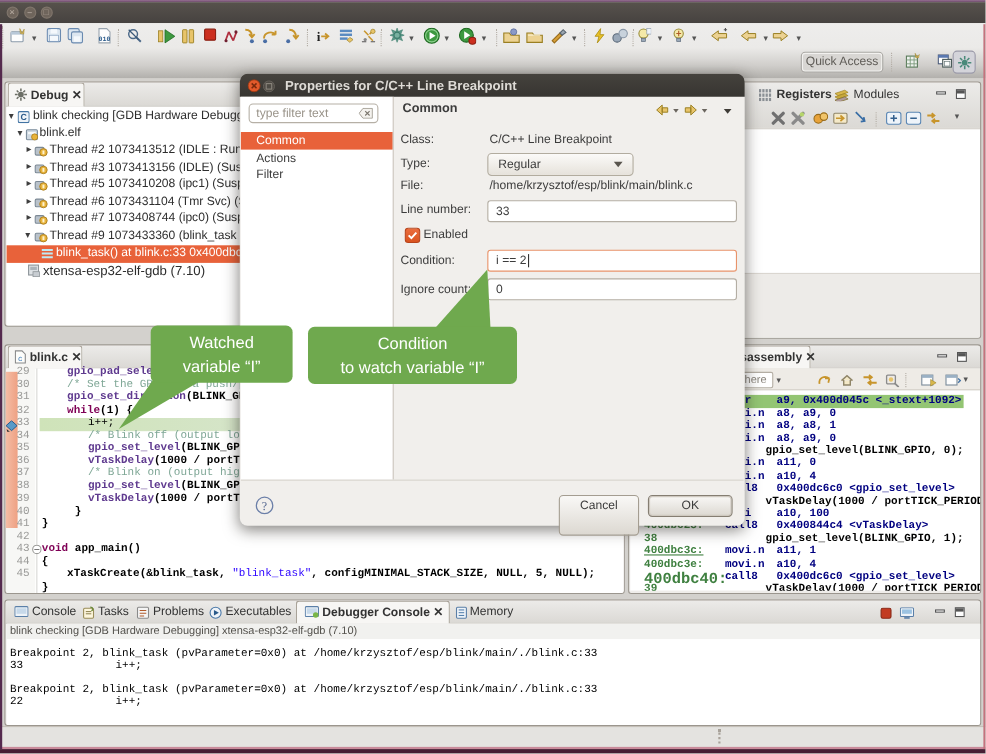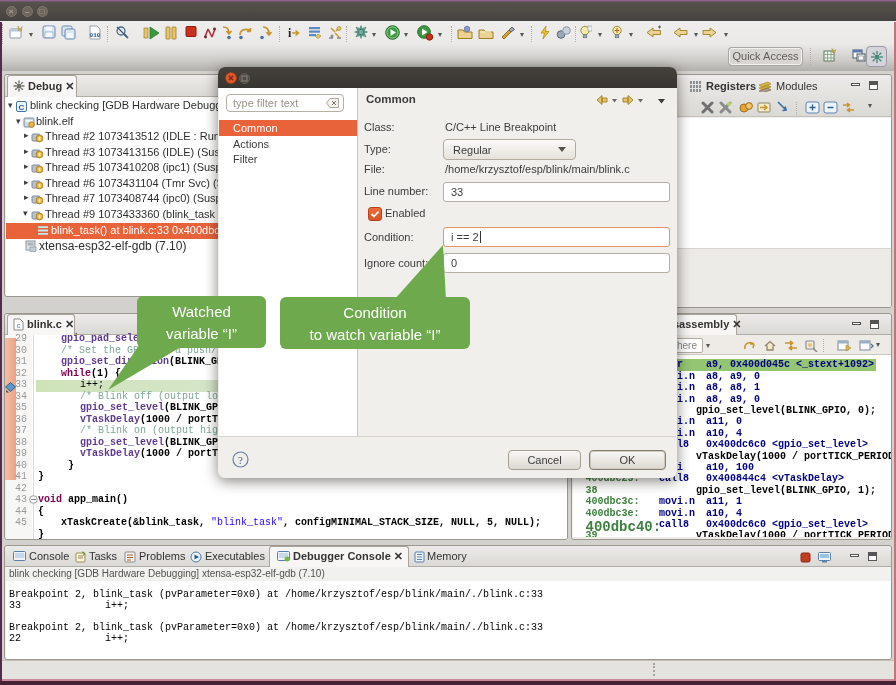--- a/index.html
+++ b/index.html
@@ -488,21 +488,21 @@
   <div class="row mono" style="left:13.5px; top:136.5px; font-size:10px; font-weight:bold; color:#3f8040;">36</div>
   <div class="row mono" style="left:124px; top:136.5px; font-size:10px; font-weight:bold; color:#000;">vTaskDelay(1000 / portTICK_PERIOD_MS);</div>
   <div class="row mono" style="left:13.5px; top:147.9px; font-size:10px; font-weight:bold; color:#3f8040;">400dbc20:</div>
   <div class="row mono" style="left:87px; top:147.9px; font-size:10px; font-weight:bold; color:#000080;">movi</div>
   <div class="row mono" style="left:134px; top:147.9px; font-size:10px; font-weight:bold; color:#000080;">a10, 100</div>
   <div class="row mono" style="left:13.5px; top:159.3px; font-size:10px; font-weight:bold; color:#3f8040;">400dbc23:</div>
   <div class="row mono" style="left:87px; top:159.3px; font-size:10px; font-weight:bold; color:#000080;">call8</div>
   <div class="row mono" style="left:134px; top:159.3px; font-size:10px; font-weight:bold; color:#000080;">0x400844c4 &lt;vTaskDelay&gt;</div>
   <div class="row mono" style="left:13.5px; top:170.7px; font-size:10px; font-weight:bold; color:#3f8040;">38</div>
   <div class="row mono" style="left:124px; top:170.7px; font-size:10px; font-weight:bold; color:#000;">gpio_set_level(BLINK_GPIO, 1);</div>
-  <div class="row mono" style="left:13.5px; top:182.1px; font-size:10px; font-weight:bold; color:#3f8040;">400dbc3c:</div>
+  <div class="row mono" style="left:13.5px; top:182.1px; font-size:10px; font-weight:bold; color:#3f8040;text-decoration:underline;">400dbc3c:</div>
   <div class="row mono" style="left:87px; top:182.1px; font-size:10px; font-weight:bold; color:#000080;">movi.n</div>
   <div class="row mono" style="left:134px; top:182.1px; font-size:10px; font-weight:bold; color:#000080;">a11, 1</div>
   <div class="row mono" style="left:13.5px; top:193.5px; font-size:10px; font-weight:bold; color:#3f8040;">400dbc3e:</div>
   <div class="row mono" style="left:87px; top:193.5px; font-size:10px; font-weight:bold; color:#000080;">movi.n</div>
   <div class="row mono" style="left:134px; top:193.5px; font-size:10px; font-weight:bold; color:#000080;">a10, 4</div>
   <div class="row mono" style="left:13.5px; top:204.9px; font-size:14px; font-weight:bold; color:#3f8040;">400dbc40:</div>
   <div class="row mono" style="left:87px; top:204.9px; font-size:10px; font-weight:bold; color:#000080;">call8</div>
   <div class="row mono" style="left:134px; top:204.9px; font-size:10px; font-weight:bold; color:#000080;">0x400dc6c0 &lt;gpio_set_level&gt;</div>
   <div class="row mono" style="left:13.5px; top:216.3px; font-size:10px; font-weight:bold; color:#3f8040;">39</div>
   <div class="row mono" style="left:124px; top:216.3px; font-size:10px; font-weight:bold; color:#000;">vTaskDelay(1000 / portTICK_PERIOD_MS);</div>
@@ -575,20 +575,21 @@
 <div class="abs" id="dialog" style="left:218px; top:67px; width:459px; height:411px; border-radius:7px; box-shadow:0 3px 14px rgba(30,25,20,0.55); background:#f1efec;">
   <div class="abs" style="left:0; top:0; width:459px; height:21px; background:linear-gradient(#45423d,#373531); border-radius:7px 7px 0 0;"></div>
   <svg class="abs" style="left:7px; top:5px;" width="12" height="12">
       <circle cx="6" cy="6" r="5.5" fill="#e25a2b" stroke="#a33a12" stroke-width="0.8"></circle>
       <path d="M3.8 3.8 L8.2 8.2 M8.2 3.8 L3.8 8.2" stroke="#7a2a0c" stroke-width="1.4"></path>
     </svg>
   <svg class="abs" style="left:21px; top:6px;" width="11" height="11">
       <circle cx="5.5" cy="5.5" r="5" fill="#4e4a44" stroke="#6a655e" stroke-width="0.8"></circle>
       <rect x="3" y="3" width="5" height="5" fill="none" stroke="#8a857c" stroke-width="1"></rect>
     </svg>
+  <div class="row" style="left:41px; top:4px; font-size:12px; font-weight:bold; color:#dedbd6;">Properties for C/C++ Line Breakpoint</div>
   <div class="abs" style="left:1px; top:21px; width:138px; height:348px; background:#fff;"></div>
   <div class="abs" style="left:8px; top:27px; width:118px; height:18px; background:#fff; border:1px solid #b6b0a6; border-radius:4px; font-size:11px; color:#9a948a; padding:2px 0 0 6px;">type filter text</div>
   <svg class="abs" style="left:108px; top:31px;" width="13" height="10">
       <path d="M4 0.5 L12.5 0.5 L12.5 9.5 L4 9.5 L0.5 5 Z" fill="#f4f2ee" stroke="#9a948a" stroke-width="0.8"></path>
       <path d="M6 3 L10 7 M10 3 L6 7" stroke="#7a756c" stroke-width="1"></path>
     </svg>
   <div class="abs" style="left:1px; top:53px; width:138px; height:16px; background:#e8623a;"></div>
   <div class="row" style="left:15px; top:55px; font-size:11px; color:#fff;">Common</div>
   <div class="row" style="left:15px; top:70.5px; font-size:11px; color:#3c3c3c;">Actions</div>
   <div class="row" style="left:15px; top:86px; font-size:11px; color:#3c3c3c;">Filter</div>
@@ -618,21 +619,21 @@
   <div class="row" style="left:167px; top:140px; font-size:11px; color:#3c3c3c;">Enabled</div>
   <div class="row" style="left:146px; top:164px; font-size:11px; color:#3c3c3c;">Condition:</div>
   <div class="abs" style="left:225px; top:160px; width:227px; height:20px; background:#fff; border:1.5px solid #e8936a; border-radius:3px; font-size:11px; color:#3c3c3c; padding:3px 0 0 7px;">i == 2<span style="border-left:1px solid #333; margin-left:1px;"></span></div>
   <div class="row" style="left:146px; top:189.5px; font-size:11px; color:#3c3c3c;">Ignore count:</div>
   <div class="abs" style="left:225px; top:186px; width:227px; height:20px; background:#fff; border:1px solid #b4aea4; border-radius:3px; font-size:11px; color:#3c3c3c; padding:3px 0 0 7px;">0</div>
   <div class="abs" style="left:1px; top:369px; width:457px; height:1px; background:#d8d4cd;"></div>
   <svg class="abs" style="left:14px; top:384px;" width="17" height="17">
       <circle cx="8.5" cy="8.5" r="7.5" fill="none" stroke="#6b7fa8" stroke-width="1.2"></circle>
       <text x="8.5" y="12.5" font-size="11" fill="#4a5e8a" text-anchor="middle" font-family="Liberation Serif">?</text>
     </svg>
-  <div class="abs" style="left:290px; top:383px; width:73px; height:20px; background:linear-gradient(#f9f8f6,#dcd8d1); border:1px solid #a49d91; border-radius:4px; font-size:11px; color:#3c3c3c; text-align:center; line-height:18px;">Cancel</div>
+  <div class="abs" style="left:290px; top:383px; width:73px; height:37px; background:linear-gradient(#f9f8f6,#dcd8d1); border:1px solid #a49d91; border-radius:4px; font-size:11px; color:#3c3c3c; text-align:center; line-height:18px;">Cancel</div>
   <div class="abs" style="left:371px; top:383px; width:77px; height:20px; background:linear-gradient(#f9f8f6,#dcd8d1); border:1px solid #857e72; border-radius:4px; font-size:11px; color:#3c3c3c; text-align:center; line-height:18px; box-shadow:0 0 0 1px #cfc9c0 inset;">OK</div>
 </div>
 <svg class="abs" style="left:0; top:0; pointer-events:none;" width="896" height="685">
   <polygon points="140,344 186,344 108,390" fill="#6fa94e"></polygon>
   <polygon points="394,300 446,300 443,245" fill="#6fa94e"></polygon>
 </svg>
 <div class="abs" style="left:137px; top:296px; width:129px; height:52px; background:#6fa94e; border-radius:6px;"></div>
 <div class="abs" style="left:137px; top:303px; width:129px; text-align:center; font-size:15px; color:#fff;">Watched</div>
 <div class="abs" style="left:137px; top:325px; width:129px; text-align:center; font-size:15px; color:#fff;">variable “I”</div>
 <div class="abs" style="left:280px; top:297px; width:190px; height:52px; background:#6fa94e; border-radius:6px;"></div>

